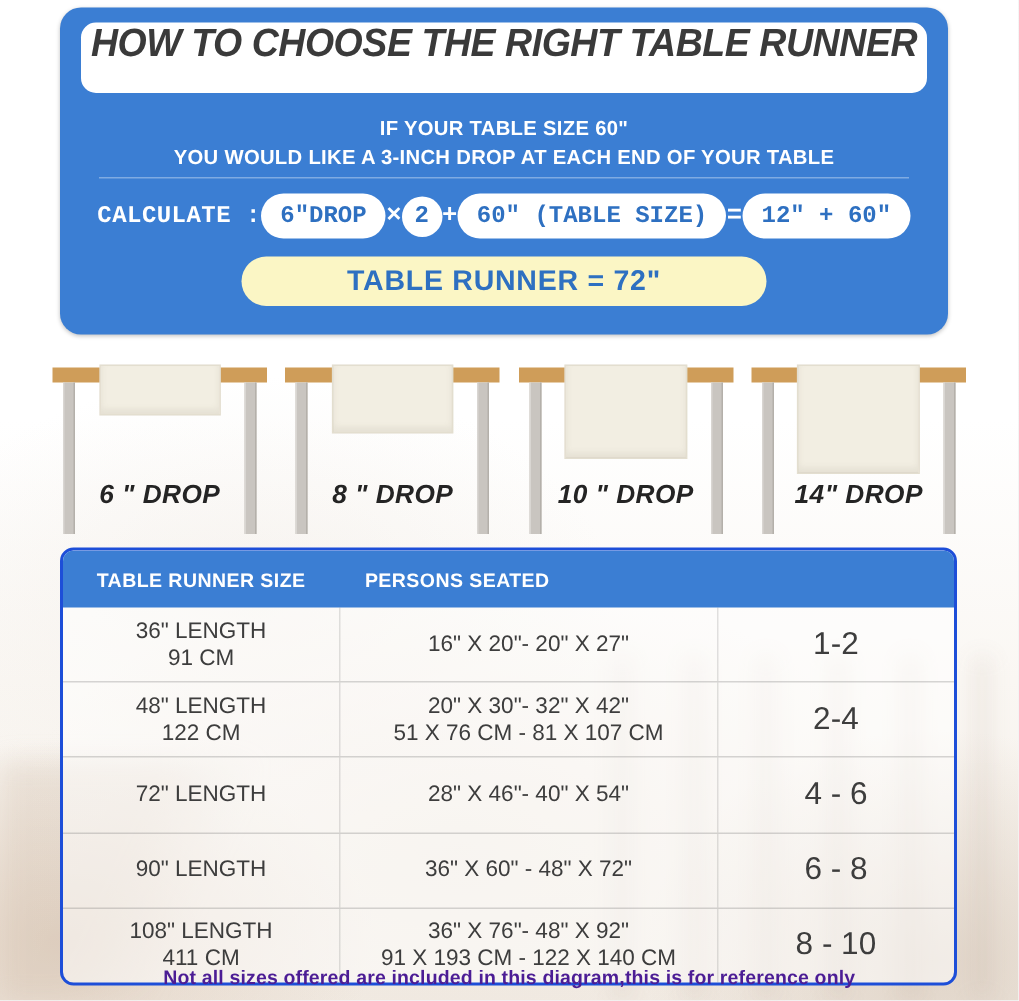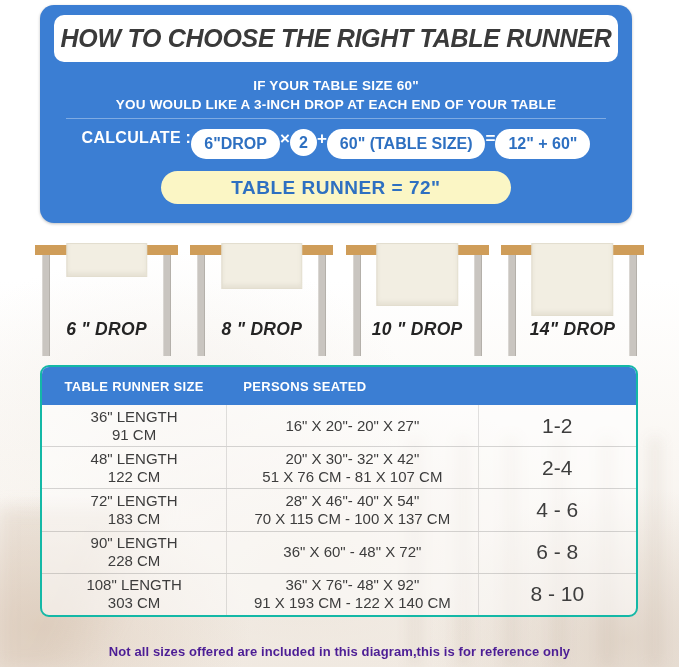--- a/index.html
+++ b/index.html
@@ -32,34 +32,34 @@
 
   
   .blue-panel {
     position:absolute; left:40px; top:5px; width:592px; height:218px;
     background:#3b7ed3; border-radius:14px;
     box-shadow:0 1px 3px rgba(0,0,0,0.25);
   }
   .title-box {
     position:absolute; left:14px; right:14px; top:10px; height:47px;
     background:#ffffff; border-radius:10px;
-    display:flex; align-items:center; justify-content:center;
+    display:flex; align-items:flex-start; justify-content:center;
   }
   .main-title {
     font-size:25px; font-weight:bold; font-style:italic; color:#3a3a3a;
     letter-spacing:-0.3px; white-space:nowrap; transform:scaleY(1.05);
   }
   .subtitle { position:absolute; top:71px; left:0; width:100%; text-align:center;
     color:#ffffff; font-weight:bold; font-size:13.5px; line-height:19px; letter-spacing:0.2px; }
   .panel-divider { position:absolute; top:113px; left:26px; right:26px; height:1px;
     background:rgba(255,255,255,0.35); }
   .formula-row {
     position:absolute; top:124px; left:0; width:100%; height:30px;
-    display:flex; justify-content:center; gap:0;
-    color:#ffffff; font-weight:bold; font-size:16px;
+    display:flex; align-items:center; justify-content:center; gap:0;
+    color:#ffffff; font-weight:bold; font-size:16px;font-family:Liberation Mono, monospace;
   }
   .calc-label { font-size:16px; letter-spacing:0.3px; }
   .pill {
     background:#ffffff; color:#2e70c1; border-radius:16px;
     padding:5px 13px; font-size:16px; font-weight:bold; white-space:nowrap;
     line-height:20px;
   }
   .op { font-size:17px; }
   .circle-badge {
     width:27px; height:27px; border-radius:50%; background:#ffffff; color:#2e70c1;
@@ -93,22 +93,22 @@
   .runner.d10 { height:63px; }
   .runner.d14 { height:73px; }
   .drop-label {
     position:absolute; top:76px; left:0; width:100%; text-align:center;
     font-weight:bold; font-style:italic; font-size:17.5px; color:#242424;
     letter-spacing:0.3px;
   }
 
   
   .size-chart {
-    position:absolute; left:40px; top:365px; width:598px; height:252px;
-    border:2px solid #14b8a6; border-radius:9px; overflow:hidden;
+    position:absolute; left:40px; top:365px; width:598px; height:292px;
+    border:2px solid #1d4ed8; border-radius:9px; overflow:hidden;
     display:flex; flex-direction:column; background:rgba(255,255,255,0.55);
   }
   .chart-header {
     flex:none; height:38px; background:#3b7ed3;
     display:flex; align-items:center; color:#ffffff; font-weight:bold; font-size:13px;
     letter-spacing:0.3px;
   }
   .chart-body { flex:1; display:flex; flex-direction:column; }
   .chart-row { flex:1; display:flex; align-items:center; border-top:1px solid rgba(110,110,110,0.28); }
   .chart-row:first-child { border-top:none; }
@@ -207,42 +207,39 @@
         </div>
         <div class="c2 cell">
           <div>20" X 30"- 32" X 42"</div>
           <div>51 X 76 CM - 81 X 107 CM</div>
         </div>
         <div class="c3 cell persons">2-4</div>
       </div>
       <div class="chart-row">
         <div class="c1 cell">
           <div>72" LENGTH</div>
-          <div>183 CM</div>
         </div>
         <div class="c2 cell">
           <div>28" X 46"- 40" X 54"</div>
-          <div>70 X 115 CM - 100 X 137 CM</div>
         </div>
         <div class="c3 cell persons">4 - 6</div>
       </div>
       <div class="chart-row">
         <div class="c1 cell">
           <div>90" LENGTH</div>
-          <div>228 CM</div>
         </div>
         <div class="c2 cell">
           <div>36" X 60" - 48" X 72"</div>
         </div>
         <div class="c3 cell persons">6 - 8</div>
       </div>
       <div class="chart-row">
         <div class="c1 cell">
           <div>108" LENGTH</div>
-          <div>303 CM</div>
+          <div>411 CM</div>
         </div>
         <div class="c2 cell">
           <div>36" X 76"- 48" X 92"</div>
           <div>91 X 193 CM - 122 X 140 CM</div>
         </div>
         <div class="c3 cell persons">8 - 10</div>
       </div>
     </div>
   </div>
 

